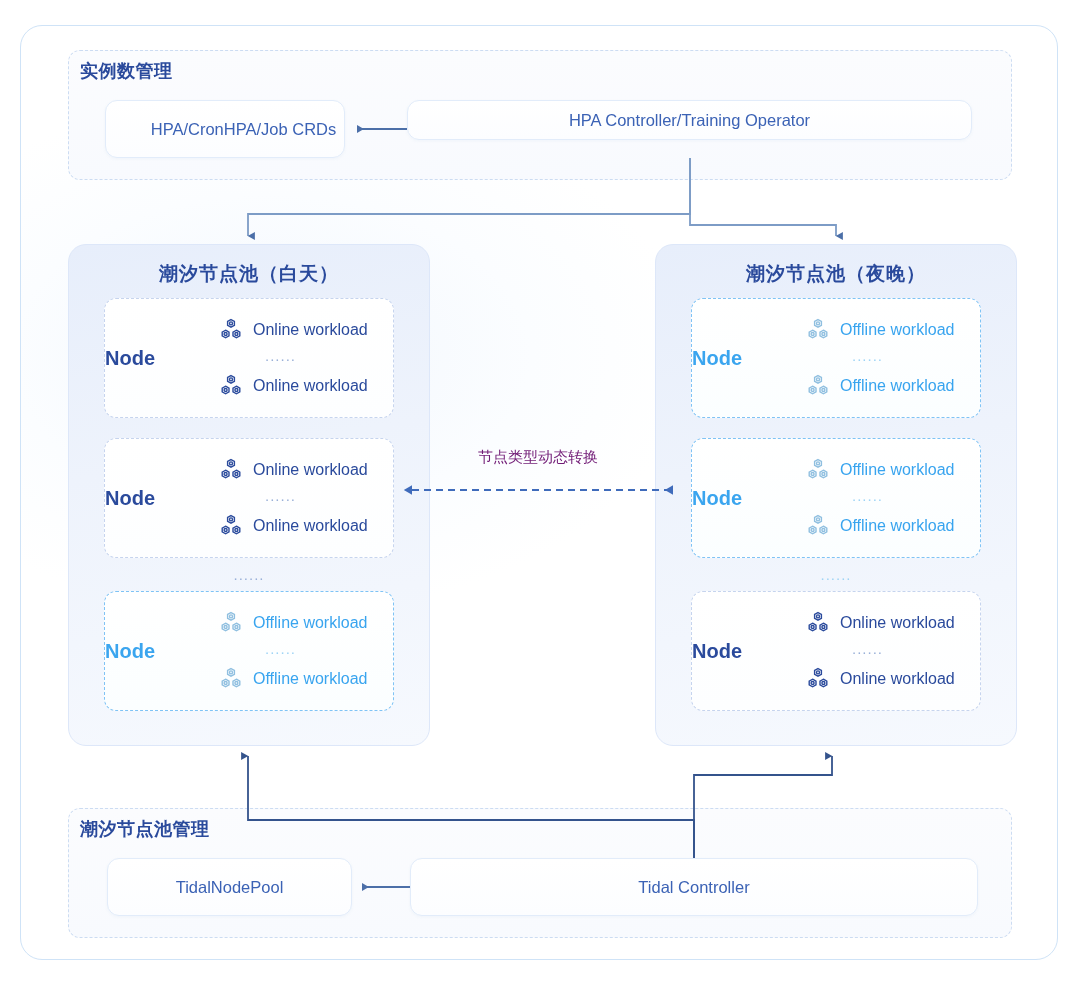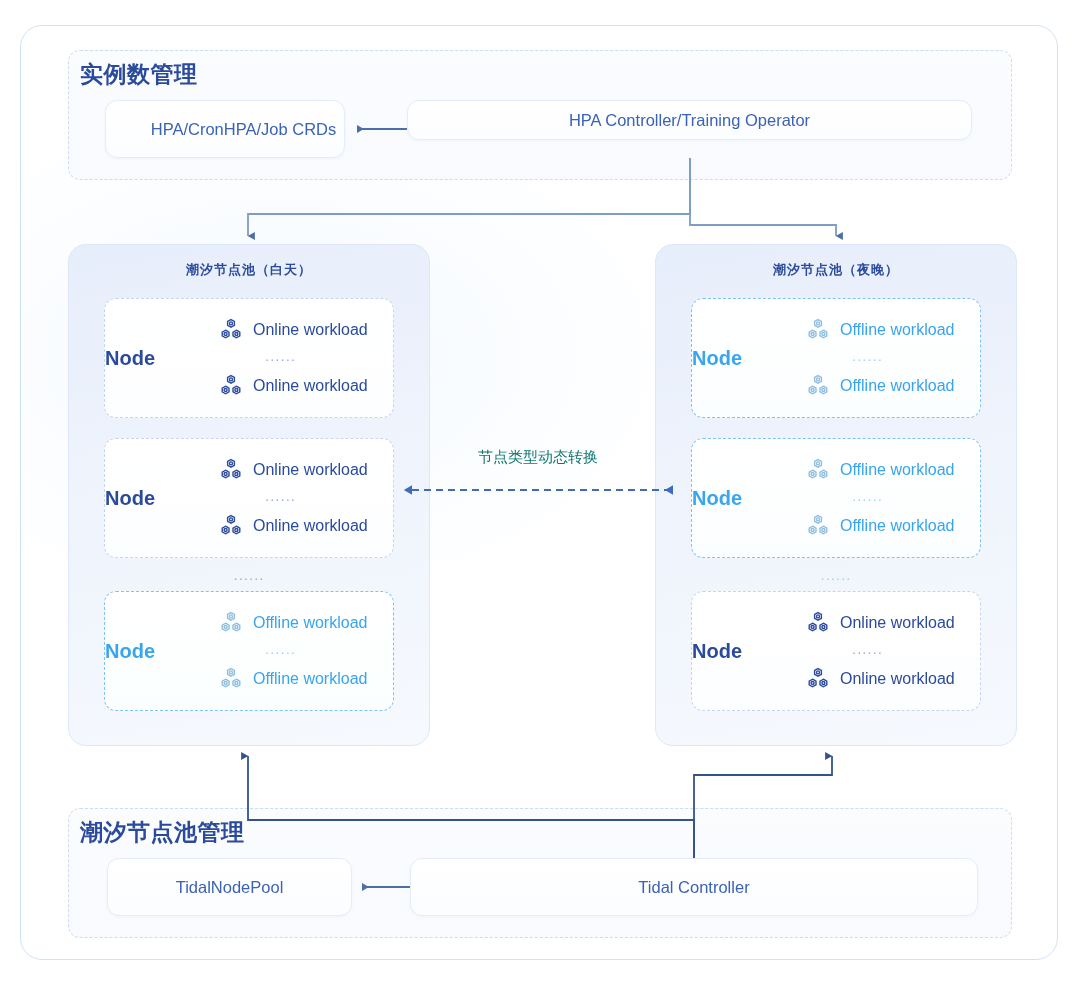--- a/index.html
+++ b/index.html
@@ -35,21 +35,21 @@
   
   .group-box {
     position: absolute;
     border: 1.4px dashed #ccdcf2;
     border-radius: 12px;
     box-sizing: border-box;
     background: linear-gradient(180deg,#fbfcfe 0%, #f8fafe 100%);
   }
   .group-title {
     position: absolute;
-    font-size: 23px;
+    font-size: 18px;
     font-weight: 700;
     color: #2a4a9c;
     letter-spacing: 0.5px;
     white-space: nowrap;
   }
 
   
   .wbox {
     position: absolute;
     box-sizing: border-box;
@@ -70,21 +70,21 @@
     box-sizing: border-box;
     border-radius: 18px;
     background: linear-gradient(170deg,#e7eefb 0%, #eef3fc 42%, #f6f9fe 100%);
     border: 1px solid #dde7f9;
   }
   .pool-title {
     position: absolute;
     top: 16px;
     left: 0; right: 0;
     text-align: center;
-    font-size: 13px;
+    font-size: 19px;
     font-weight: 700;
     color: #2a4a9c;
     letter-spacing: 1px;
   }
 
   
   .node-card {
     position: absolute;
     box-sizing: border-box;
     border-radius: 12px;
@@ -153,21 +153,21 @@
   #wires {
     position: absolute;
     left: 0; top: 0;
     width: 1080px; height: 987px;
     pointer-events: none;
   }
 
   .mid-label {
     position: absolute;
     font-size: 15px;
-    color: #0f766e;
+    color: #701a75;
     white-space: nowrap;
   }
 </style>
 </head>
 <body>
 
 <div id="canvas">
 
   <div class="outer-frame"></div>
 

